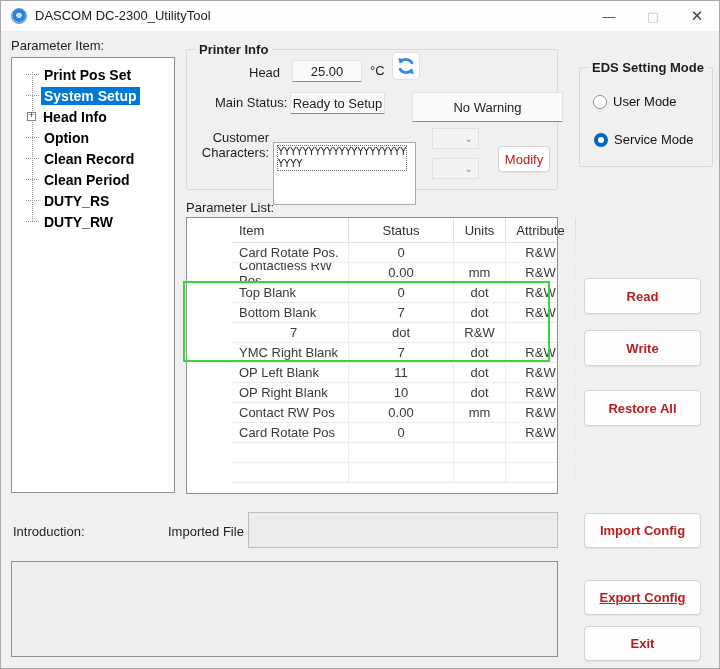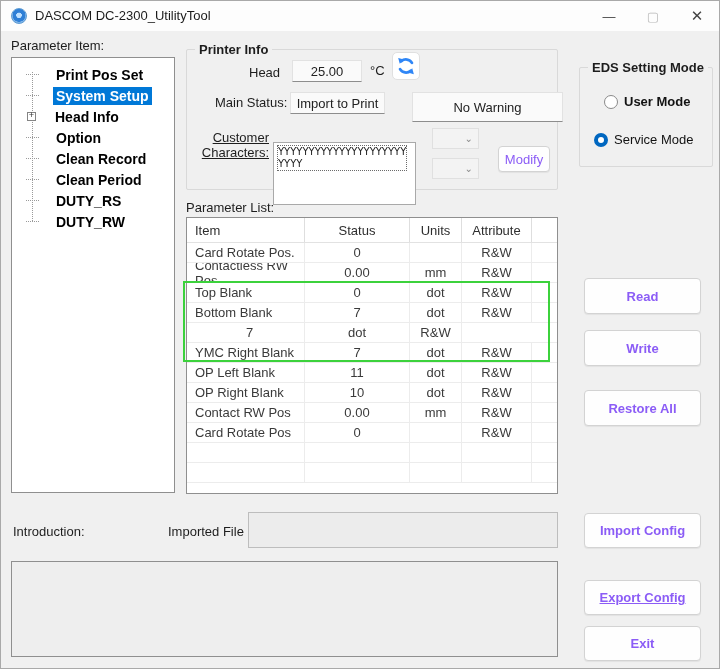--- a/index.html
+++ b/index.html
@@ -14,28 +14,28 @@
              border:1px solid #5d9bd3; }
   .title-text{ position:absolute; left:34px; top:7px; font-size:13px; color:#1b1b1b; }
   .cap-btn{ position:absolute; top:0; width:44px; height:30px; display:flex; align-items:center;
             justify-content:center; font-size:13px; color:#444; }
   .cap-min{ right:88px; } .cap-max{ right:44px; color:#b9b9b9; } .cap-close{ right:0; font-size:15px; }
 
   
   .lbl{ position:absolute; font-size:13px; color:#1d1d1d; }
   .panel-border{ border:1px solid #8f8f8f; background:#fff; }
   .btn{ position:absolute; background:#fefefe; border:1px solid #d3d3d3; border-radius:4px;
-        box-shadow:0 1px 1px rgba(0,0,0,.06); font-weight:bold; font-size:13px; color:#8b5cf6;
+        box-shadow:0 1px 1px rgba(0,0,0,.06); font-weight:bold; font-size:13px; color:#b91c1c;
         display:flex; align-items:center; justify-content:center; cursor:default; }
 
   
   .tree-panel{ position:absolute; left:10px; top:56px; width:164px; height:436px; }
   .tree-inner{ position:relative; padding-top:6px; height:100%; }
   .tree-vline{ position:absolute; left:20px; top:14px; border-left:1px dotted #9a9a9a; }
-  .tree-row{ position:relative; height:21px; display:flex; align-items:center; padding-left:14px;gap:12px; }
+  .tree-row{ position:relative; height:21px; display:flex; align-items:center; padding-left:14px; }
   .tree-stub{ width:13px; border-top:1px dotted #9a9a9a; margin-right:2px; }
   .tree-expander{ width:9px; height:9px; border:1px solid #848484; background:#fff; font-size:9px;
                   line-height:7px; text-align:center; color:#333; margin-left:1px; margin-right:4px;
                   font-family:"Liberation Mono", monospace; }
   .tree-label{ font-size:14px; font-weight:bold; color:#000; padding:1px 3px; white-space:nowrap; }
   .tree-label.selected{ background:#0078d7; color:#fff; }
 
   
   .groupbox{ position:absolute; border:1px solid #d9d9d9; border-radius:2px; }
   .groupbox > .gb-title{ position:absolute; top:-8px; left:8px; background:#f0f0f0; padding:0 4px;
@@ -54,21 +54,21 @@
              font-size:10px; color:#8a8a8a; }
 
   
   .radio-row{ position:absolute; display:flex; align-items:center; gap:6px; }
   .radio{ width:14px; height:14px; border-radius:50%; background:#fff; border:1px solid #8a8a8a; }
   .radio.on{ border:4.5px solid #0067c0; }
   .radio-label{ font-size:13px; color:#121212; }
 
   
   .table{ position:absolute; left:185px; top:216px; width:372px; height:277px; background:#fff;
-          border:1px solid #8f8f8f; }
+          border:1px solid #8f8f8f;padding-left:44px; }
   .t-head, .t-row{ display:grid; grid-template-columns:118px 105px 52px 70px 1fr; }
   .t-head{ height:25px; border-bottom:1px solid #e2e2e2; }
   .t-row{ height:20px; border-bottom:1px solid #ececec; }
   .t-cell{ display:flex; align-items:center; font-size:13px; color:#3a3a3a; border-right:1px solid #ececec; overflow:hidden; }
   .t-head .t-cell{ color:#2e2e2e; border-right:1px solid #dedede; }
   .t-cell:first-child{ padding-left:8px; }
   .t-cell.center{ justify-content:center; }
   .t-cell:last-child{ border-right:none; }
   .green-box{ position:absolute; left:-4px; width:367px; border:2px solid #3cd23c; pointer-events:none; }
 
@@ -142,24 +142,24 @@
         <g fill="none" stroke="#2f86f6" stroke-width="4.5" stroke-linecap="round">
           <path d="M 25.5 11 A 11 11 0 0 0 8.5 8.5"></path>
           <path d="M 6.5 21 A 11 11 0 0 0 23.5 23.5"></path>
         </g>
         <polygon points="3.5,3 13,5.5 6,12.5" fill="#2f86f6"></polygon>
         <polygon points="28.5,29 19,26.5 26,19.5" fill="#2f86f6"></polygon>
       </svg>
     </div>
 
     <span class="lbl" style="left:28px; top:45px; position:absolute;">Main Status:</span>
-    <div class="field" style="left:103px; top:42px; width:95px; height:22px;">Import to Print</div>
+    <div class="field" style="left:103px; top:42px; width:95px; height:22px;">Ready to Setup</div>
     <div class="field" style="left:225px; top:42px; width:151px; height:30px;">No Warning</div>
 
-    <span class="lbl" style="left:14px; top:80px; width:68px; text-align:right; position:absolute;text-decoration:underline;">
+    <span class="lbl" style="left:14px; top:80px; width:68px; text-align:right; position:absolute;">
       <span>Customer</span><br>
       <span>Characters:</span>
     </span>
     <div class="cust-box" style="left:86px; top:92px; width:143px; height:63px;">
       <span class="cust-text">
         <span>YYYYYYYYYYYYYYYYYYYYY</span><br>
         <span>YYYY</span>
       </span>
     </div>
     <div class="dropdown" style="left:245px; top:78px; width:47px; height:21px;">
@@ -167,21 +167,21 @@
     </div>
     <div class="dropdown" style="left:245px; top:108px; width:47px; height:21px;">
       <span>⌄</span>
     </div>
     <div class="btn" style="left:311px; top:96px; width:52px; height:26px; font-weight:normal;">Modify</div>
   </div>
 
   <div class="groupbox" style="left:578px; top:66px; width:134px; height:100px;">
     <span class="gb-title">EDS Setting Mode</span>
     <div>
-        <div class="radio-row" style="left: 24px; top: 26px; font-weight: bold;">
+        <div class="radio-row" style="left: 13px; top: 26px;">
           <span class="radio"></span>
           <span class="radio-label">User Mode</span>
         </div>
         <div class="radio-row" style="left: 14px; top: 64px;">
           <span class="radio on"></span>
           <span class="radio-label">Service Mode</span>
         </div>
       </div>
   </div>
 

